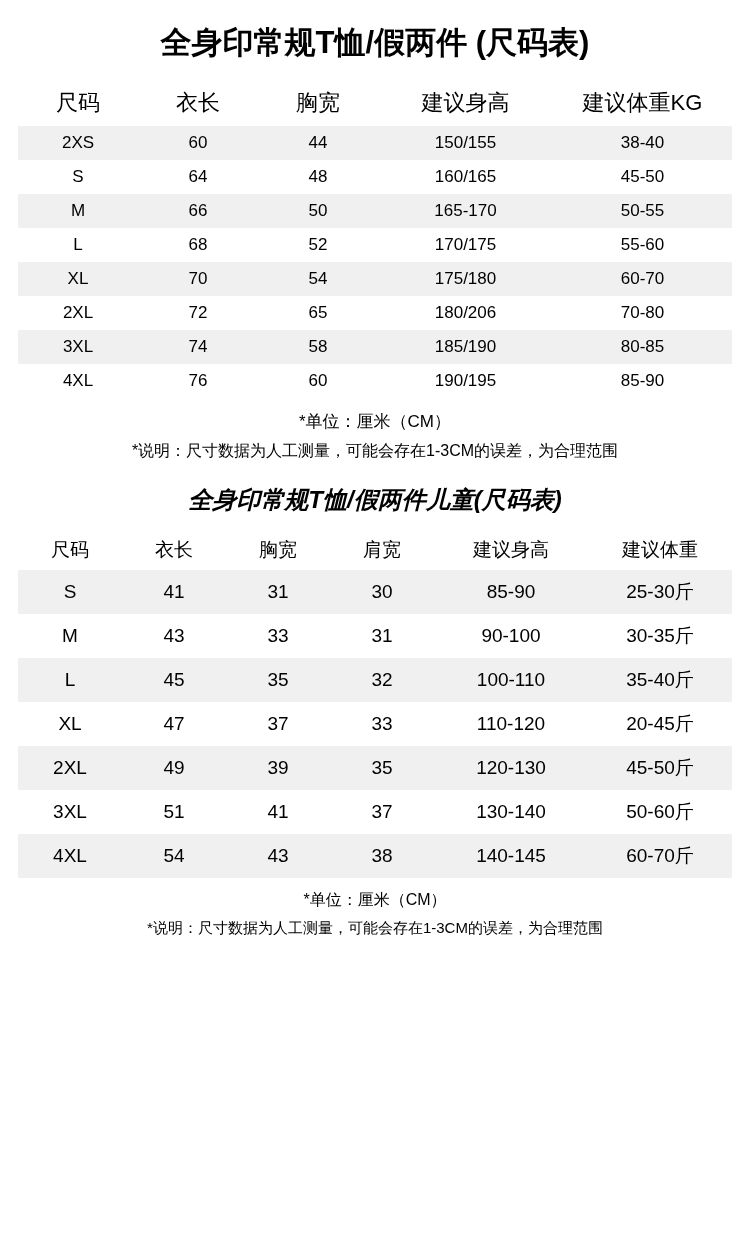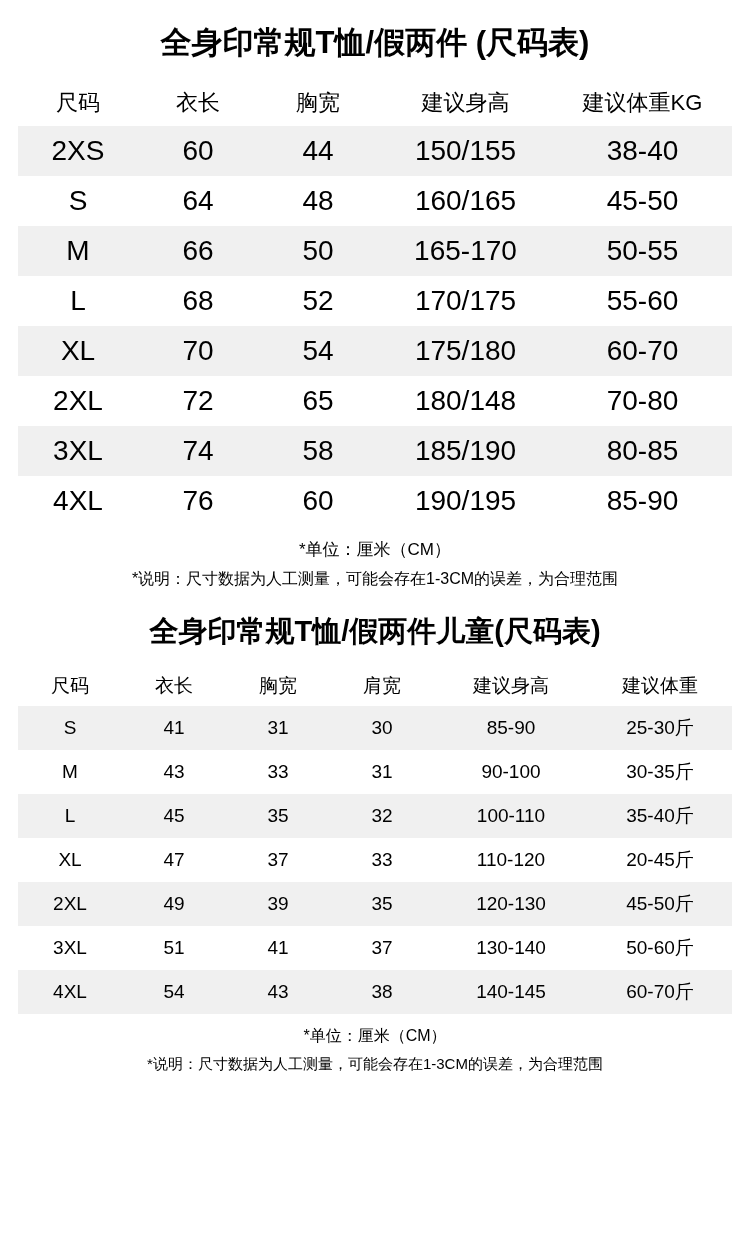--- a/index.html
+++ b/index.html
@@ -27,36 +27,37 @@
     text-align: center;
     font-weight: bold;
     letter-spacing: 0px;
   }
   .title-1 {
     font-size: 31px;
     padding-top: 22px;
     padding-bottom: 16px;
   }
   .title-2 {
-    font-size: 29px;
+    font-size: 24px;
     padding-top: 18px;
     padding-bottom: 14px;
+    font-style: italic;
   }
   table {
     border-collapse: collapse;
     width: 714px;
     margin: 0 auto;
     table-layout: fixed;
   }
   
   .tbl-adult td, .tbl-adult th {
     text-align: center;
-    font-size: 28px;
+    font-size: 17px;
     font-weight: normal;
-    height: 50px;
+    height: 34px;
     padding: 0;
     vertical-align: middle;
   }
   .tbl-adult thead th {
     font-size: 22px;
     background: #ffffff;
     height: 46px;
   }
   .tbl-adult tbody tr:nth-child(odd) td {
     background: #f0f0f0;
@@ -166,21 +167,21 @@
           <td>XL</td>
           <td>70</td>
           <td>54</td>
           <td>175/180</td>
           <td>60-70</td>
         </tr>
         <tr>
           <td>2XL</td>
           <td>72</td>
           <td>65</td>
-          <td>180/148</td>
+          <td>180/206</td>
           <td>70-80</td>
         </tr>
         <tr>
           <td>3XL</td>
           <td>74</td>
           <td>58</td>
           <td>185/190</td>
           <td>80-85</td>
         </tr>
         <tr>

